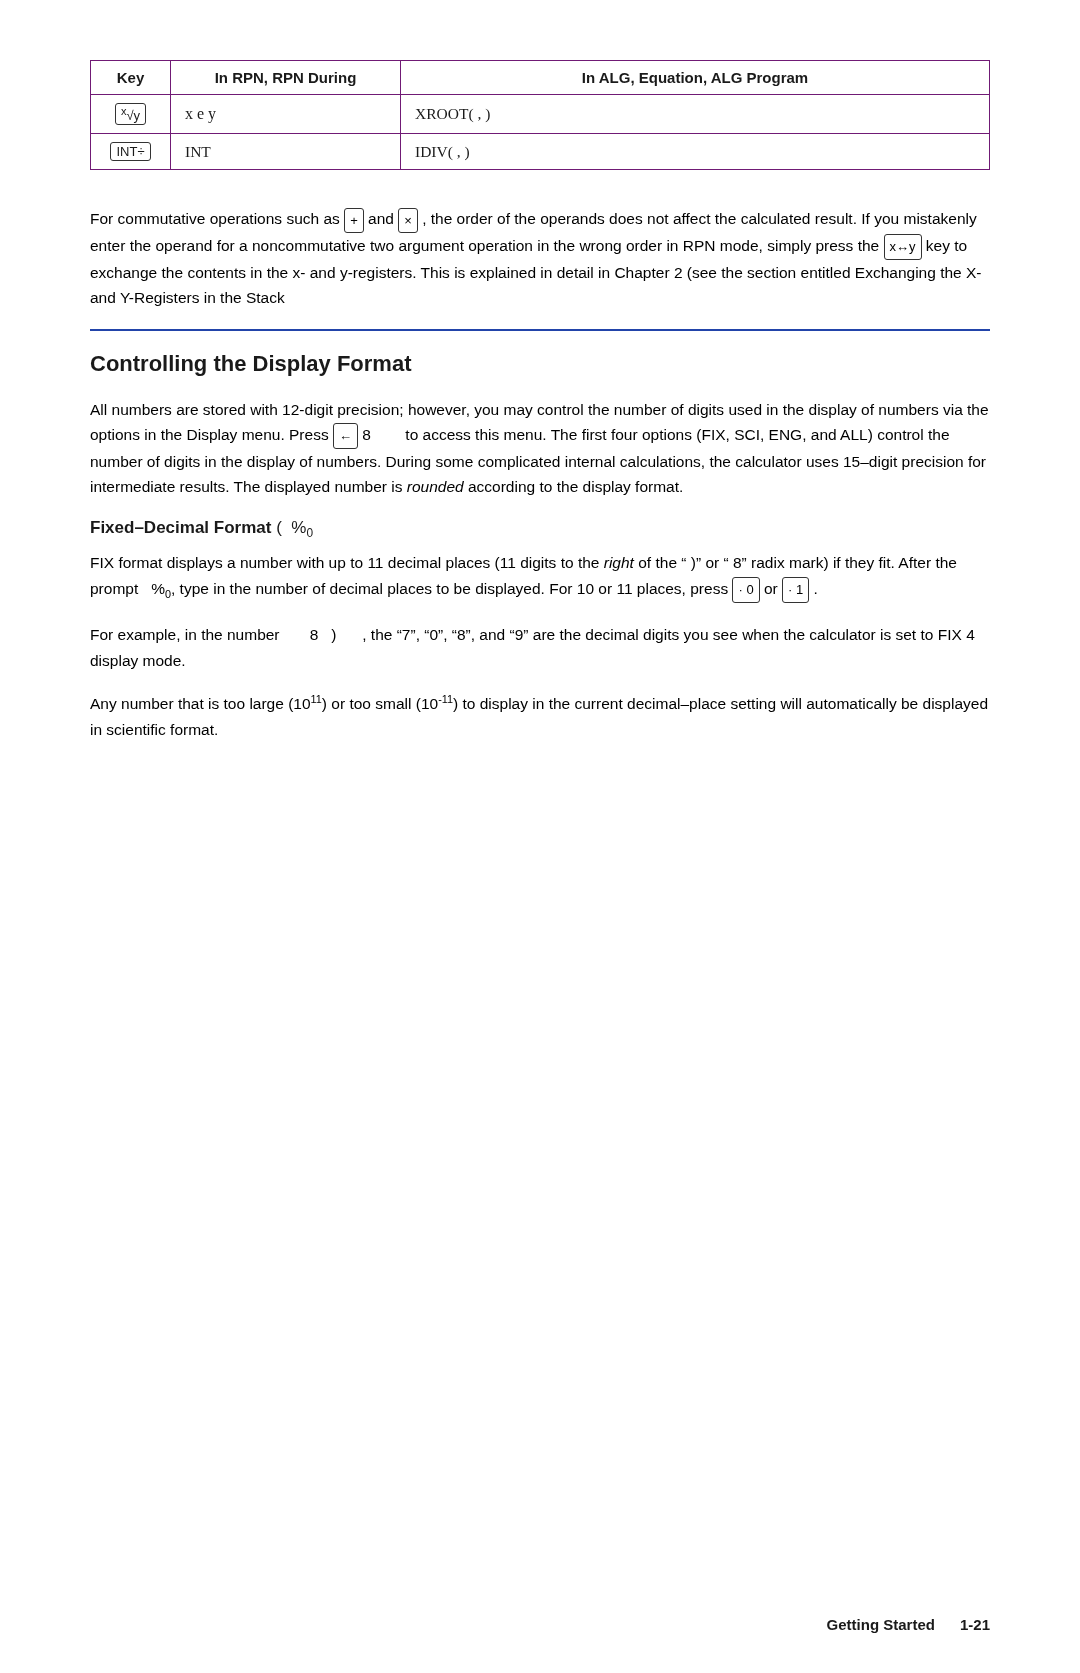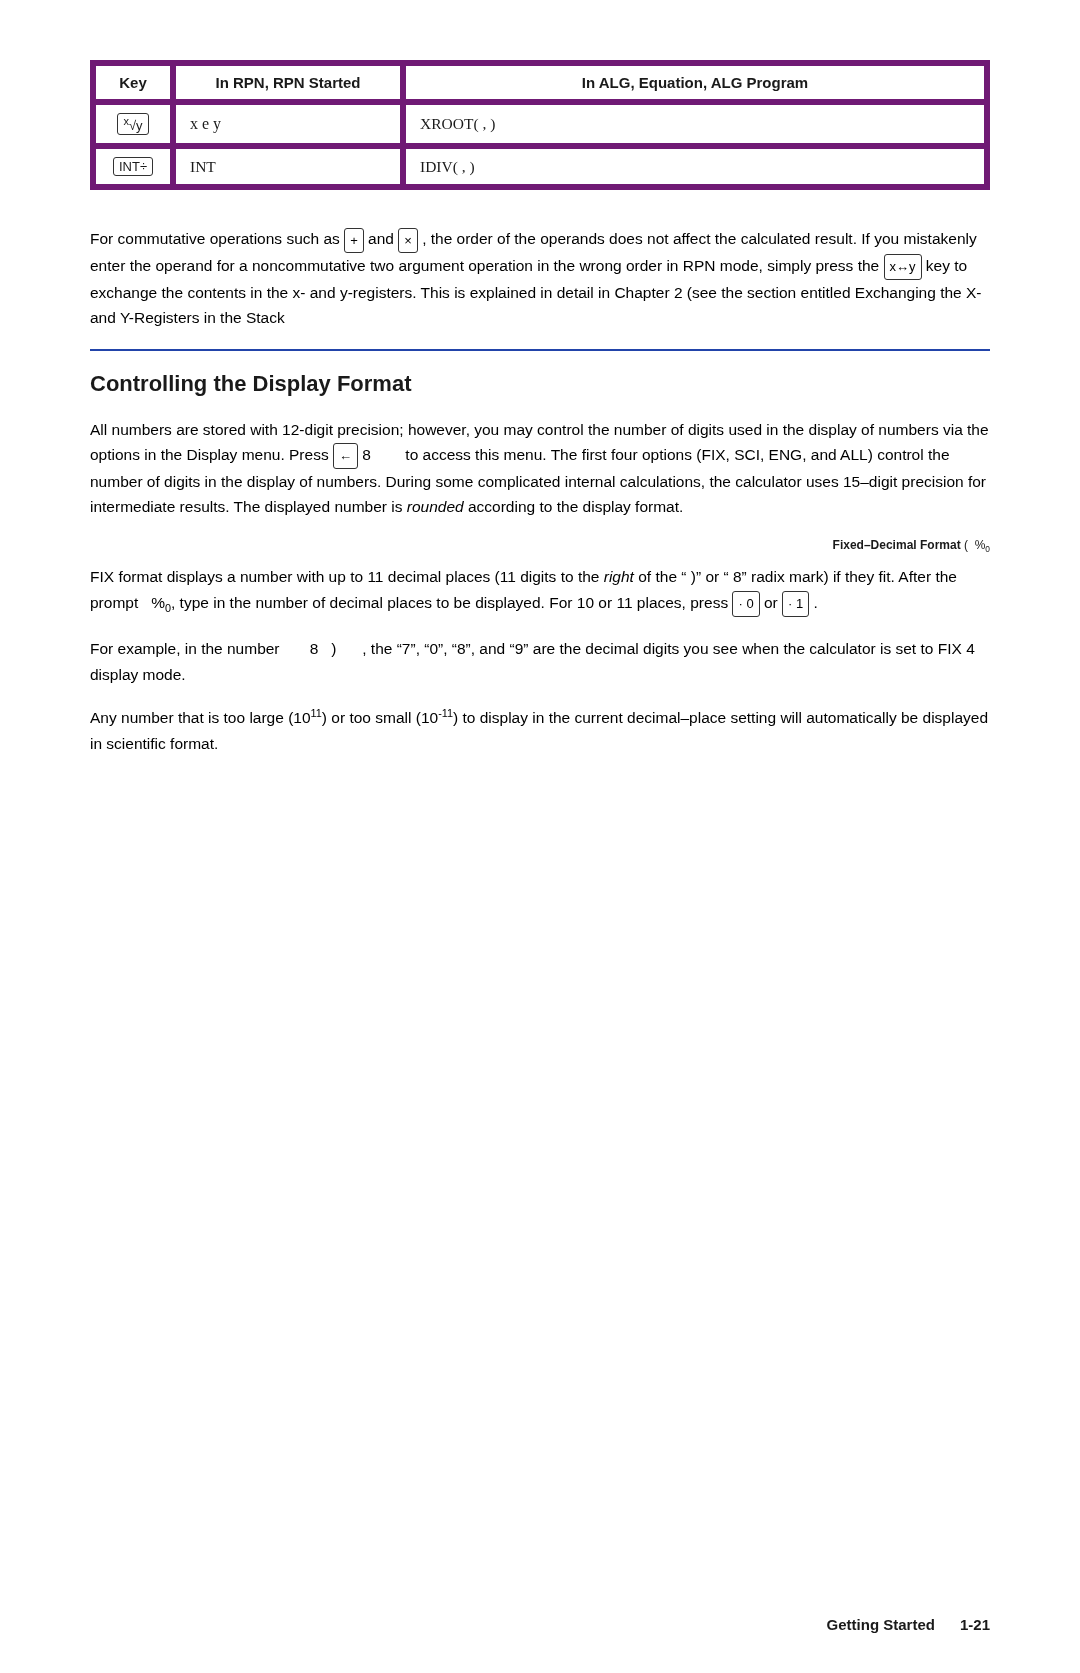--- a/index.html
+++ b/index.html
@@ -13,21 +13,21 @@
       padding: 60px 90px 60px 90px;
     }
 
     
     .key-table {
       width: 100%;
       border-collapse: collapse;
       margin-bottom: 36px;
     }
     .key-table th, .key-table td {
-      border: 6px solid #701a75;
+      border: 1px solid #701a75;
       padding: 8px 14px;
       vertical-align: middle;
       font-size: 15.5px;
       margin-left: 15px;
     }
     .key-table th {
       font-weight: bold;
       background: #fff;
       font-family: Arial, sans-serif;
       font-size: 15px;
@@ -88,25 +88,24 @@
     }
     .section-divider {
       border: none;
       border-top: 2.5px solid #2244aa;
       margin-bottom: 20px;
     }
 
     
     .subsection-heading {
       font-family: Arial, sans-serif;
-      font-size: 12px;
+      font-size: 17px;
       font-weight: bold;
       margin-bottom: 10px;
       margin-top: 10px;
-      text-align: right;
     }
 
     
     .page-footer {
       position: fixed;
       bottom: 40px;
       right: 90px;
       font-family: Arial, sans-serif;
       font-size: 15px;
       font-weight: bold;
@@ -125,21 +124,21 @@
       font-size: 16px;
     }
   </style>
 </head>
 <body>
 
 <table class="key-table">
   <thead>
     <tr>
       <th>Key</th>
-      <th>In RPN, RPN Started</th>
+      <th>In RPN, RPN During</th>
       <th>In ALG, Equation, ALG Program</th>
     </tr>
   </thead>
   <tbody>
     <tr>
       <td>
         <span class="key-btn"><span style="font-size:11px; vertical-align:super;">x</span>√y</span>
       </td>
       <td>
         <span class="cell-math">x e y</span>

